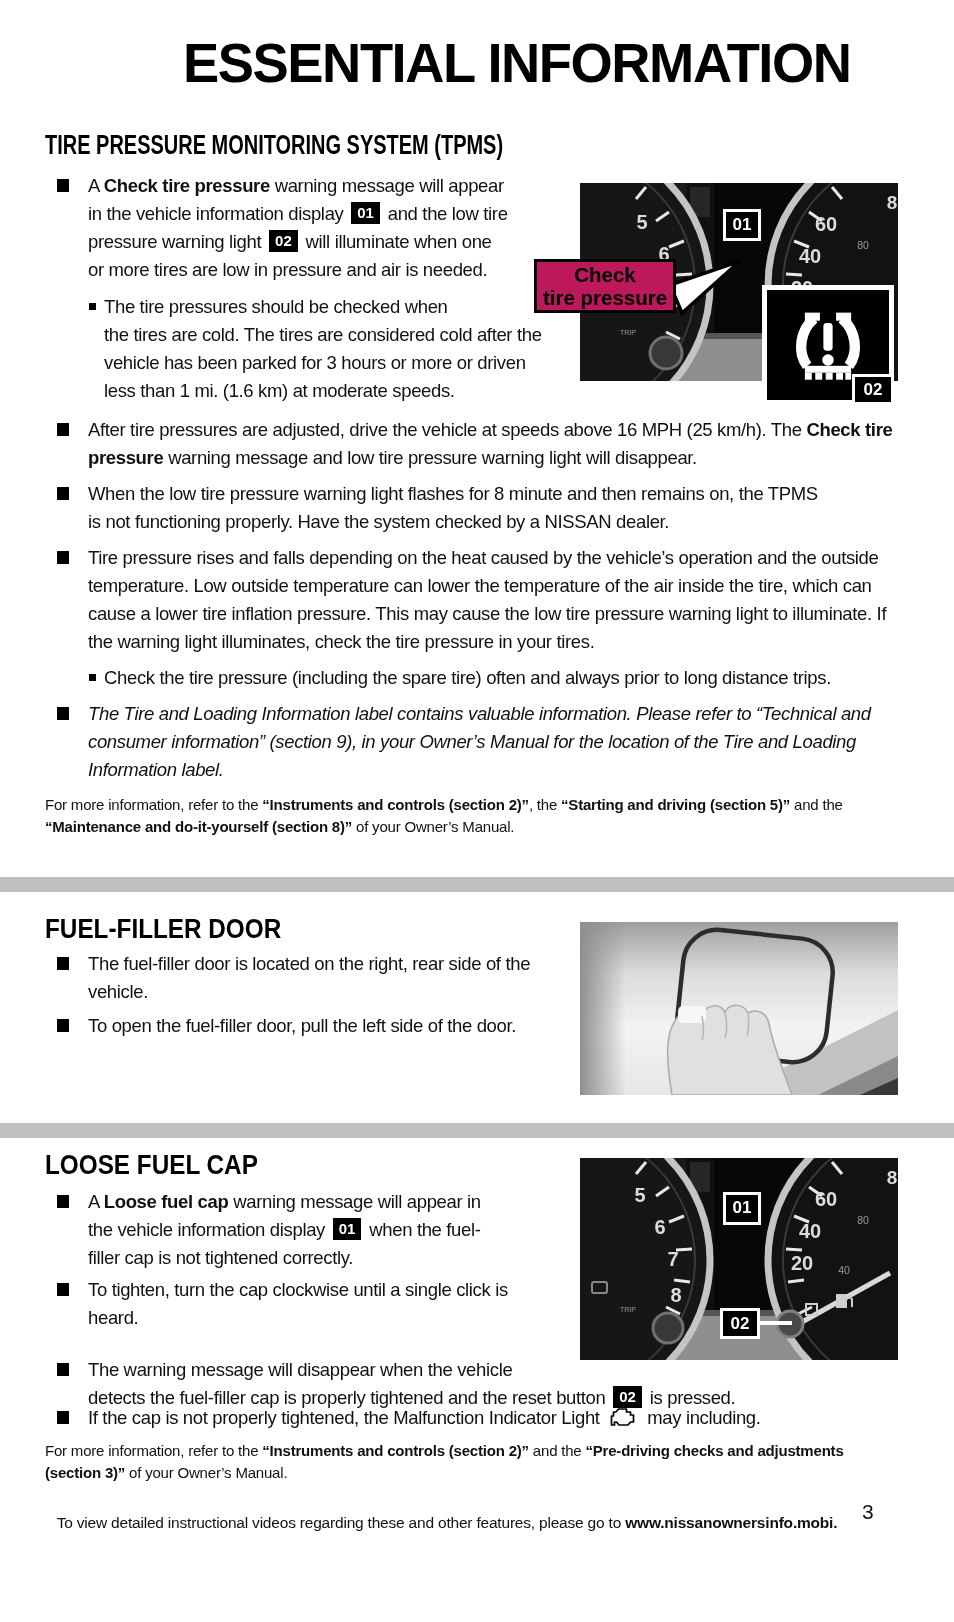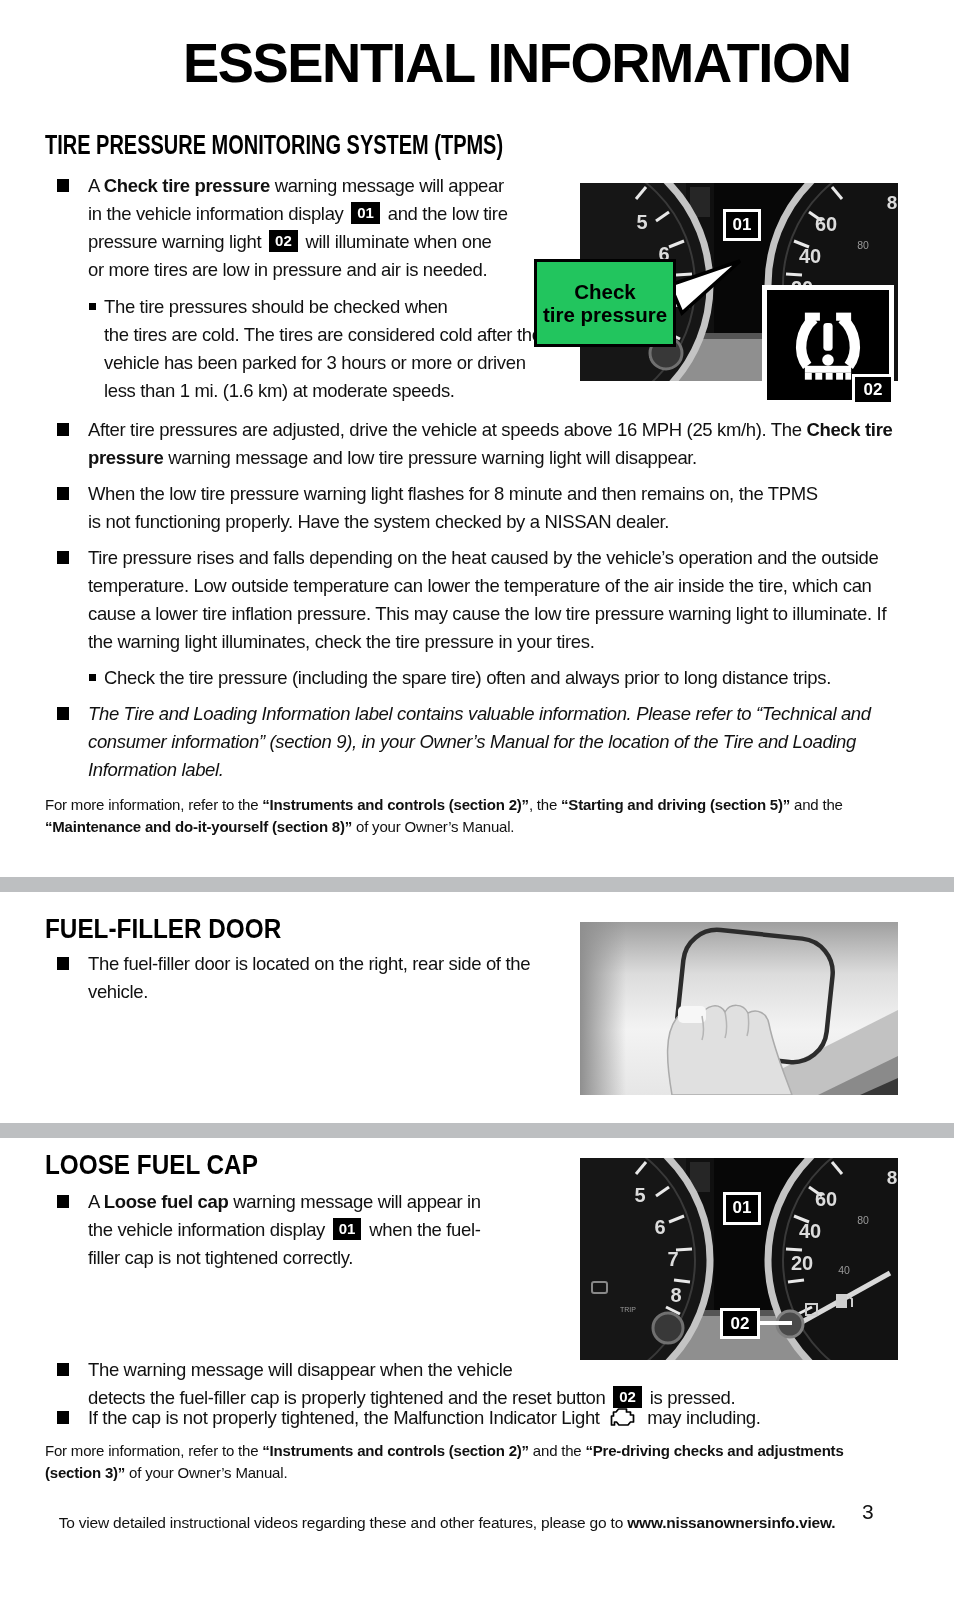--- a/index.html
+++ b/index.html
@@ -65,23 +65,23 @@
   .photo { position:absolute; inset:0; width:100%; height:100%; display:block; }
 
   .figlbl { position:absolute; background:#000; color:#fff; border:3px solid #fff; font-weight:bold;
             font-size:17px; text-align:center; line-height:26px; z-index:6;
             font-family:"Liberation Sans","DejaVu Sans",sans-serif; }
   .fig1 .l01 { left:143px; top:26px;  width:38px; height:32px; }
   .fig3 .l01 { left:143px; top:34px;  width:38px; height:33px; }
   .fig3 .l02 { left:140px; top:150px; width:40px; height:31px; }
   .linkline  { position:absolute; left:180px; top:163px; width:32px; height:4px; background:#fff; z-index:5; }
 
-  .callout { position:absolute; left:-46px; top:76px; width:142px; background:#22c55e;
+  .callout { position:absolute; left:-46px; top:76px; width:142px; background:#be185d;
              border:3.5px solid #000; z-index:6; text-align:center; font-weight:bold;
-             font-size:20.5px; line-height:23px; padding:18px 0; color:#000; }
+             font-size:20.5px; line-height:23px; padding:1px 0; color:#000; }
   .tail { position:absolute; left:90px; top:64px; width:92px; height:74px; z-index:5; overflow:visible; }
 
   .inset { position:absolute; left:182px; top:102px; width:132px; height:120px; background:#000;
            border:5px solid #fff; z-index:6; display:flex; align-items:center; justify-content:center; }
   .inset .l02c { position:absolute; right:-5px; bottom:-5px; width:42px; height:31px; }
 
   .mil { display:inline-block; vertical-align:-4px; margin:0 4px; }
 </style>
 </head>
 <body>
@@ -201,20 +201,23 @@
     </div>
   </figure>
 
   <div class="divider d1"></div>
 
   <h2 class="h fuel-h">FUEL-FILLER DOOR</h2>
 
   <div class="b fd-b1">
     <span class="sq"></span><span>The fuel-filler door is located on the right, rear side of the vehicle.</span>
   </div>
+  <div class="b fd-b2">
+    <span class="sq"></span><span>To open the fuel-filler door, pull the left side of the door.</span>
+  </div>
 
   <figure class="fig fig2">
     <svg class="photo" viewBox="0 0 318 173" preserveAspectRatio="none">
       <defs>
         <linearGradient id="fdg" x1="0" y1="0" x2="0" y2="1">
           <stop offset="0" stop-color="#9f9f9f"></stop>
             <stop offset="0.3" stop-color="#dcdcdc"></stop>
           <stop offset="0.62" stop-color="#f3f3f3"></stop>
             <stop offset="1" stop-color="#e6e6e6"></stop>
         </linearGradient>
@@ -236,20 +239,23 @@
   </figure>
 
   <div class="divider d2"></div>
 
   <h2 class="h cap-h">LOOSE FUEL CAP</h2>
 
   <div class="b lc-b1">
     <span class="sq"></span><span>A </span><strong>Loose fuel cap</strong><span> warning message will appear in the vehicle information display </span><span class="lbl">01</span><span> when the fuel-filler cap is not tightened correctly.</span>
   </div>
 
+  <div class="b lc-b2">
+    <span class="sq"></span><span>To tighten, turn the cap clockwise until a single click is heard.</span>
+  </div>
 
   <div class="b lc-b3">
     <span class="sq"></span><span class="blk">The warning message will disappear when the vehicle</span><span>detects the fuel-filler cap is properly tightened and the reset button </span><span class="lbl">02</span><span> is pressed.</span>
   </div>
 
   <div class="b lc-b4">
     <span class="sq"></span><span>If the cap is not properly tightened, the Malfunction Indicator Light </span><svg class="mil" width="30" height="21" viewBox="0 0 30 21">
         <path d="M8 5 l2.5 -3 h8 v3 h4 v3 h3 v7 h-3 l-2.5 3 h-9 l-2.5 -3 h-2 v3 h-3 v-9 h2 v-4 z" fill="none" stroke="#000" stroke-width="1.7" stroke-linejoin="round"></path>
       </svg><span> may including.</span>
   </div>
@@ -307,16 +313,16 @@
         <rect x="226" y="146" width="11" height="11" fill="none" stroke="#cfcfcf" stroke-width="2"></rect>
       </g>
       <circle cx="88" cy="170" r="15" fill="#383838" stroke="#707070" stroke-width="3"></circle>
       <circle cx="210" cy="166" r="13" fill="#4a4a4a" stroke="#808080" stroke-width="3"></circle>
     </svg>
     <div class="figlbl l01">01</div>
     <div class="figlbl l02">02</div>
     <div class="linkline"></div>
   </figure>
 
-  <p class="footer"><span>To view detailed instructional videos regarding these and other features, please go to </span><strong>www.nissanownersinfo.view.</strong></p>
+  <p class="footer"><span>To view detailed instructional videos regarding these and other features, please go to </span><strong>www.nissanownersinfo.mobi.</strong></p>
   <div class="pageno">3</div>
 
 </div>
 
 </body></html>

